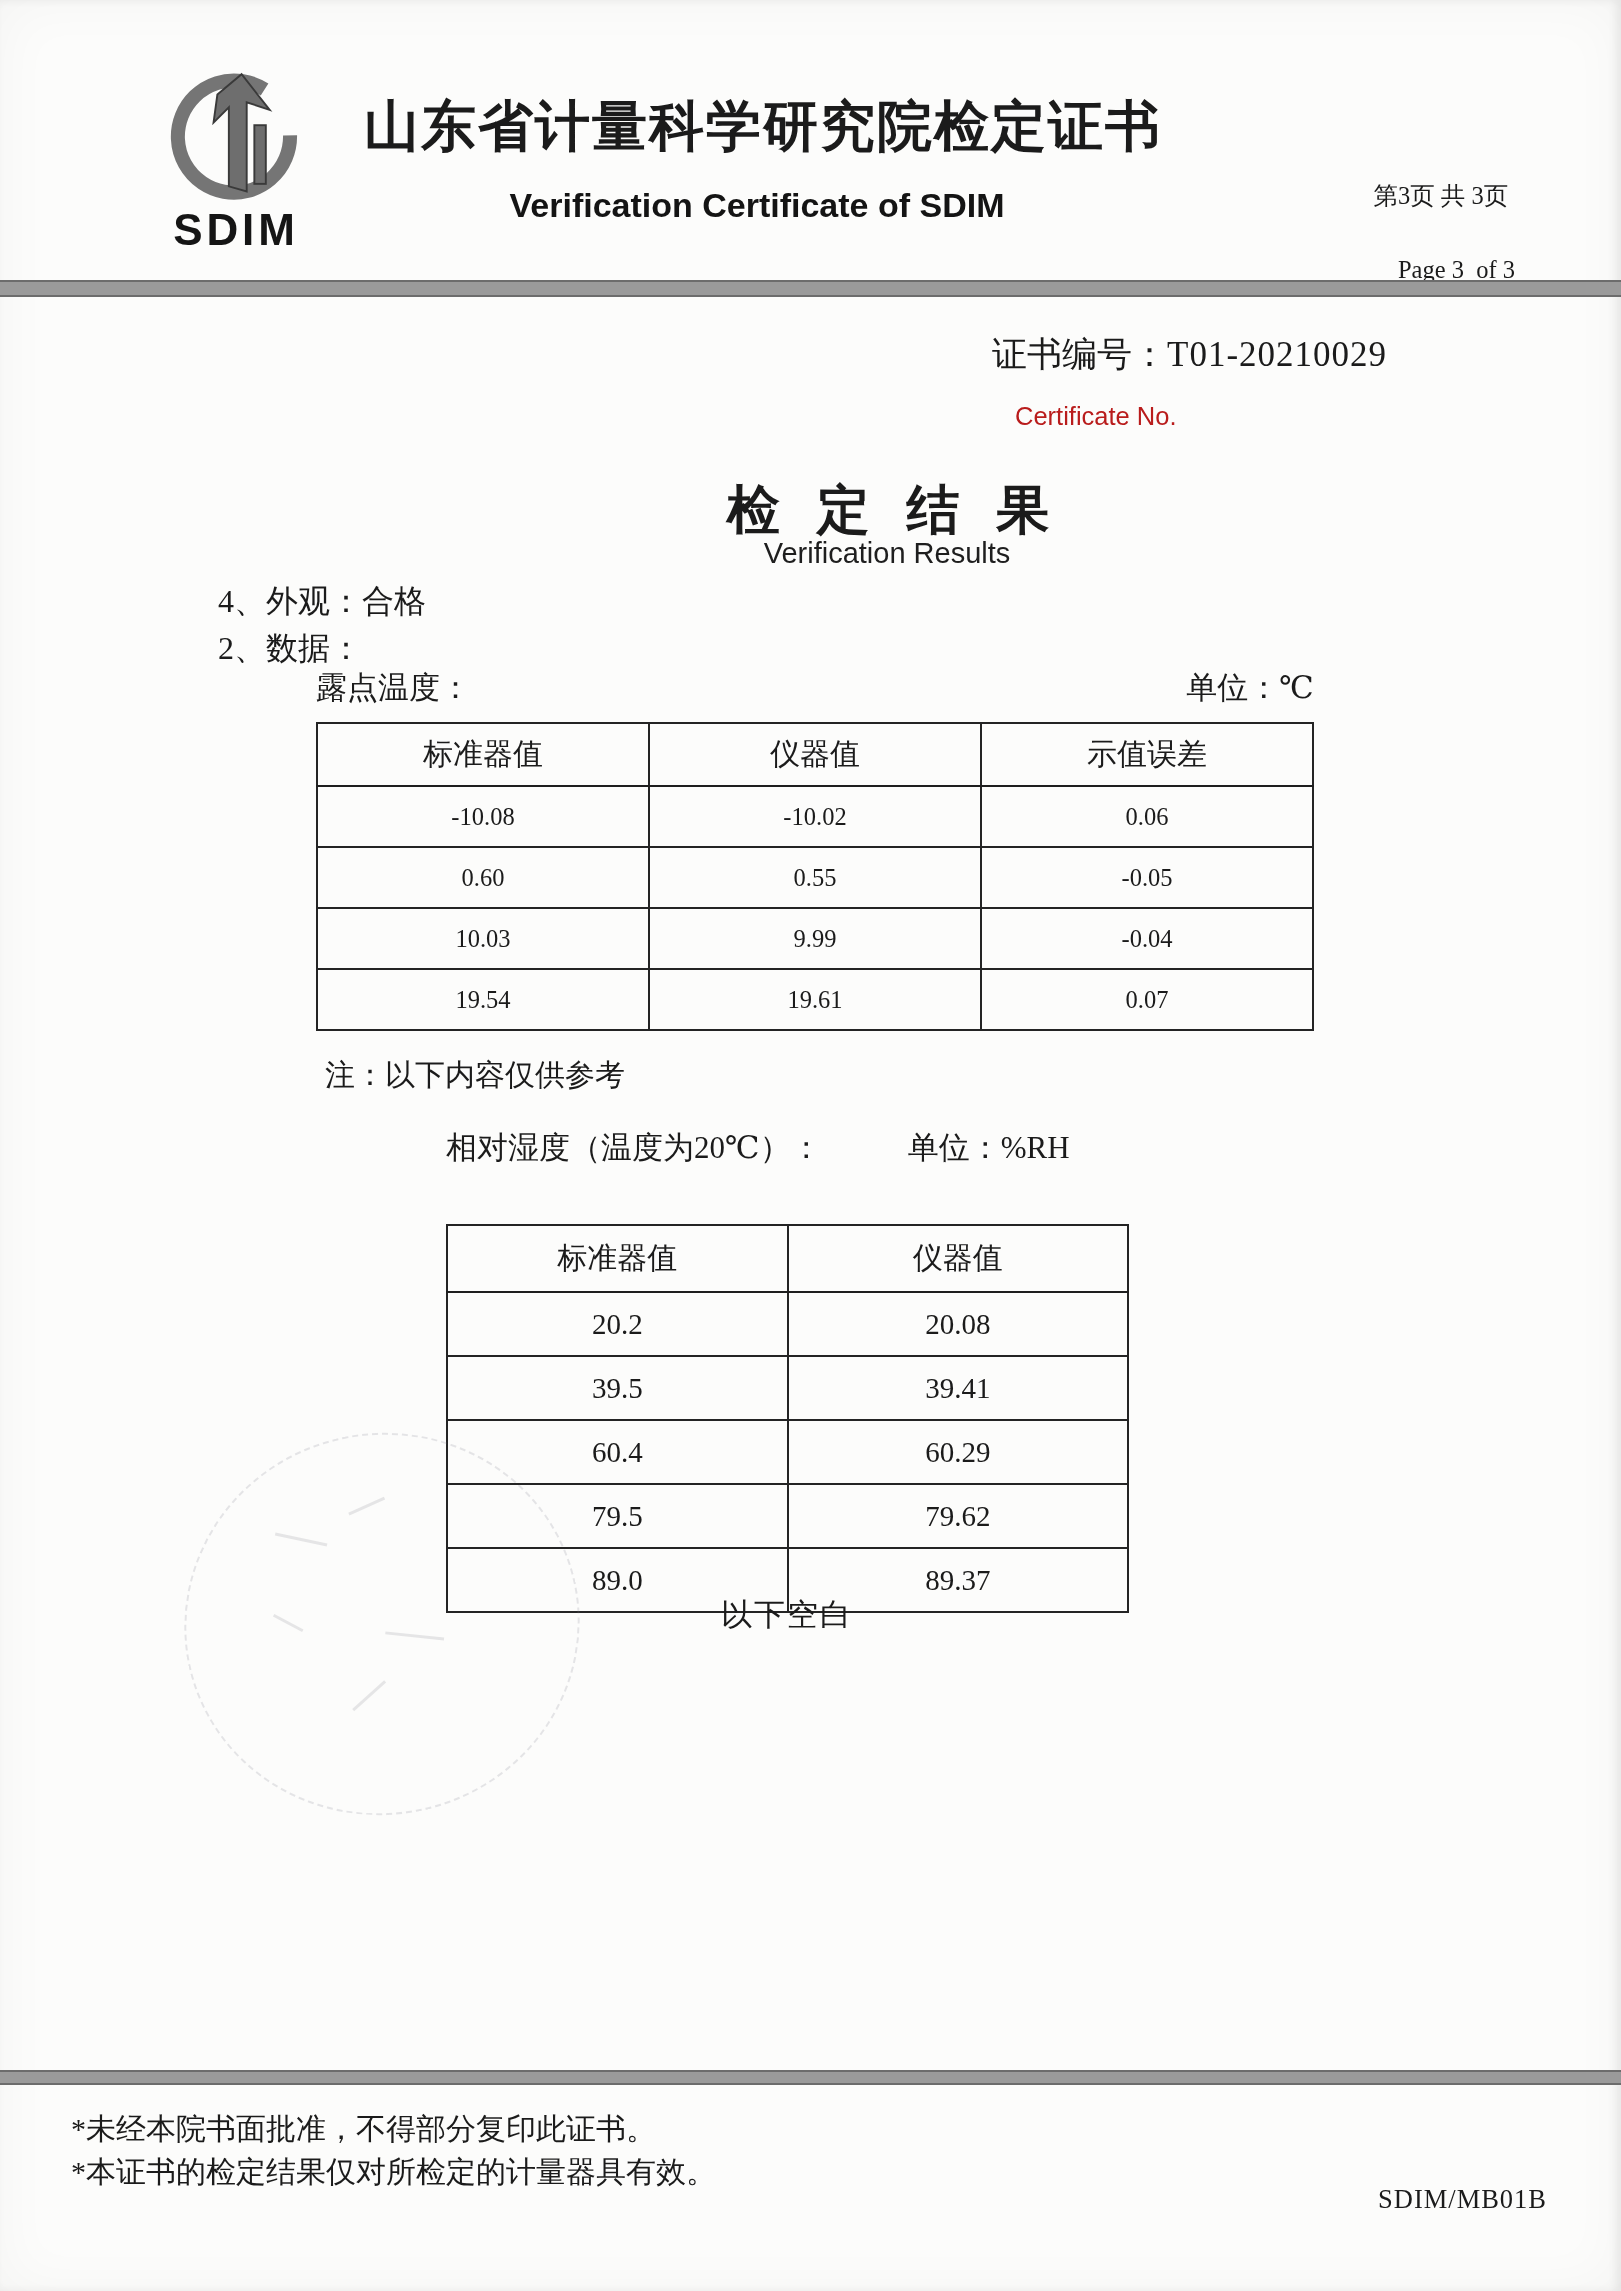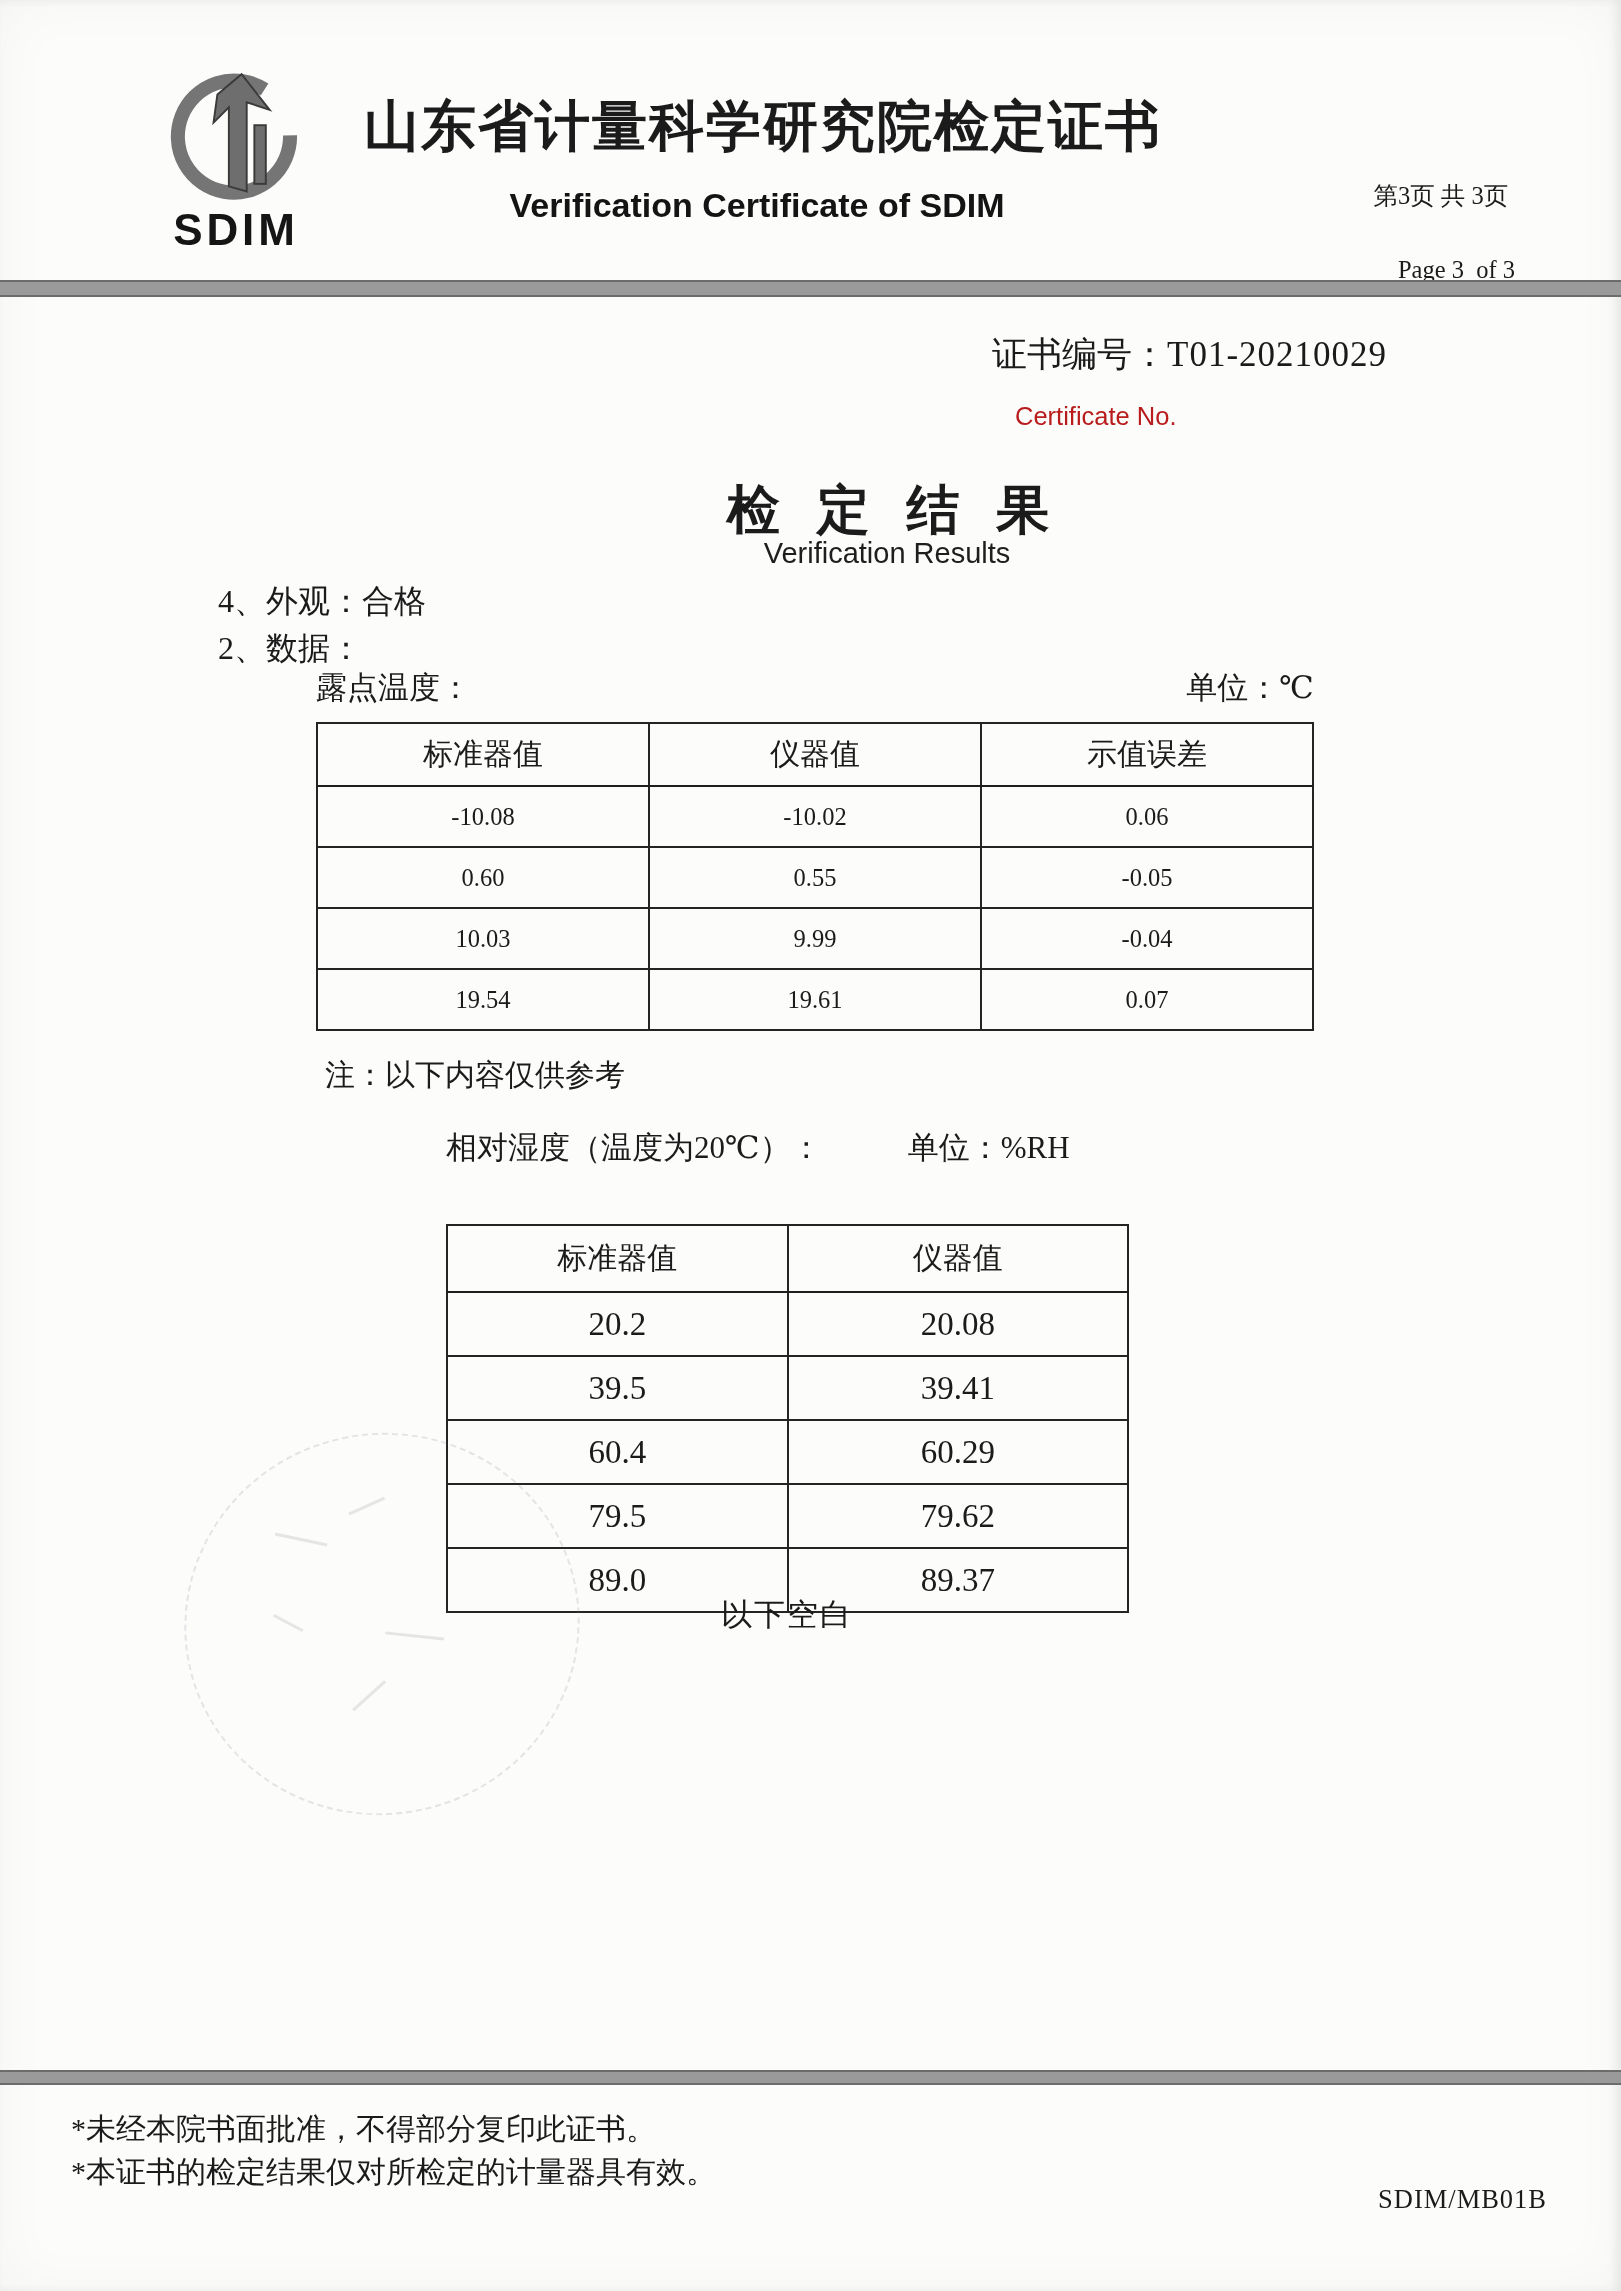--- a/index.html
+++ b/index.html
@@ -39,21 +39,21 @@
   .humline .hum-unit{margin-left:86px;}
   .end-blank{position:absolute;left:787px;top:1594px;transform:translateX(-50%);font-size:31px;letter-spacing:2px;}
   
   table{border-collapse:collapse;table-layout:fixed;background:transparent;margin-top:20px;}
   th,td{border:2px solid #242424;text-align:center;vertical-align:middle;font-weight:normal;}
   .t1{position:absolute;left:316px;top:702px;width:998px;border:2.9px solid #1e1e1e;}
   .t1 th{height:59px;font-size:30px;border-bottom:2.9px solid #1e1e1e;}
   .t1 td{height:57px;font-size:24.5px;}
   .t2{position:absolute;left:446px;top:1204px;width:683px;border:2.9px solid #1e1e1e;}
   .t2 th{height:63px;font-size:30px;border-bottom:2.9px solid #1e1e1e;}
-  .t2 td{height:60px;font-size:33px;}
+  .t2 td{height:60px;font-size:29px;}
   
   .stamp{position:absolute;left:184px;top:1433px;width:392px;height:378px;border:2px dashed rgba(125,125,140,0.18);border-radius:50%;transform:rotate(-12deg);}
   .stamp i{position:absolute;background:rgba(110,110,125,0.16);display:block;}
   .stamp i.m1{left:108px;top:88px;width:53px;height:2.9px;transform:rotate(24deg);}
   .stamp i.m2{left:186px;top:69px;width:39px;height:2.9px;transform:rotate(-12deg);}
   .stamp i.m3{left:88px;top:167px;width:33px;height:2.9px;transform:rotate(40deg);}
   .stamp i.m4{left:196px;top:206px;width:59px;height:2.9px;transform:rotate(18deg);}
   .stamp i.m5{left:147px;top:255px;width:43px;height:2.9px;transform:rotate(-30deg);}
   
   .foot1{position:absolute;left:71px;top:2109px;font-size:30px;}

